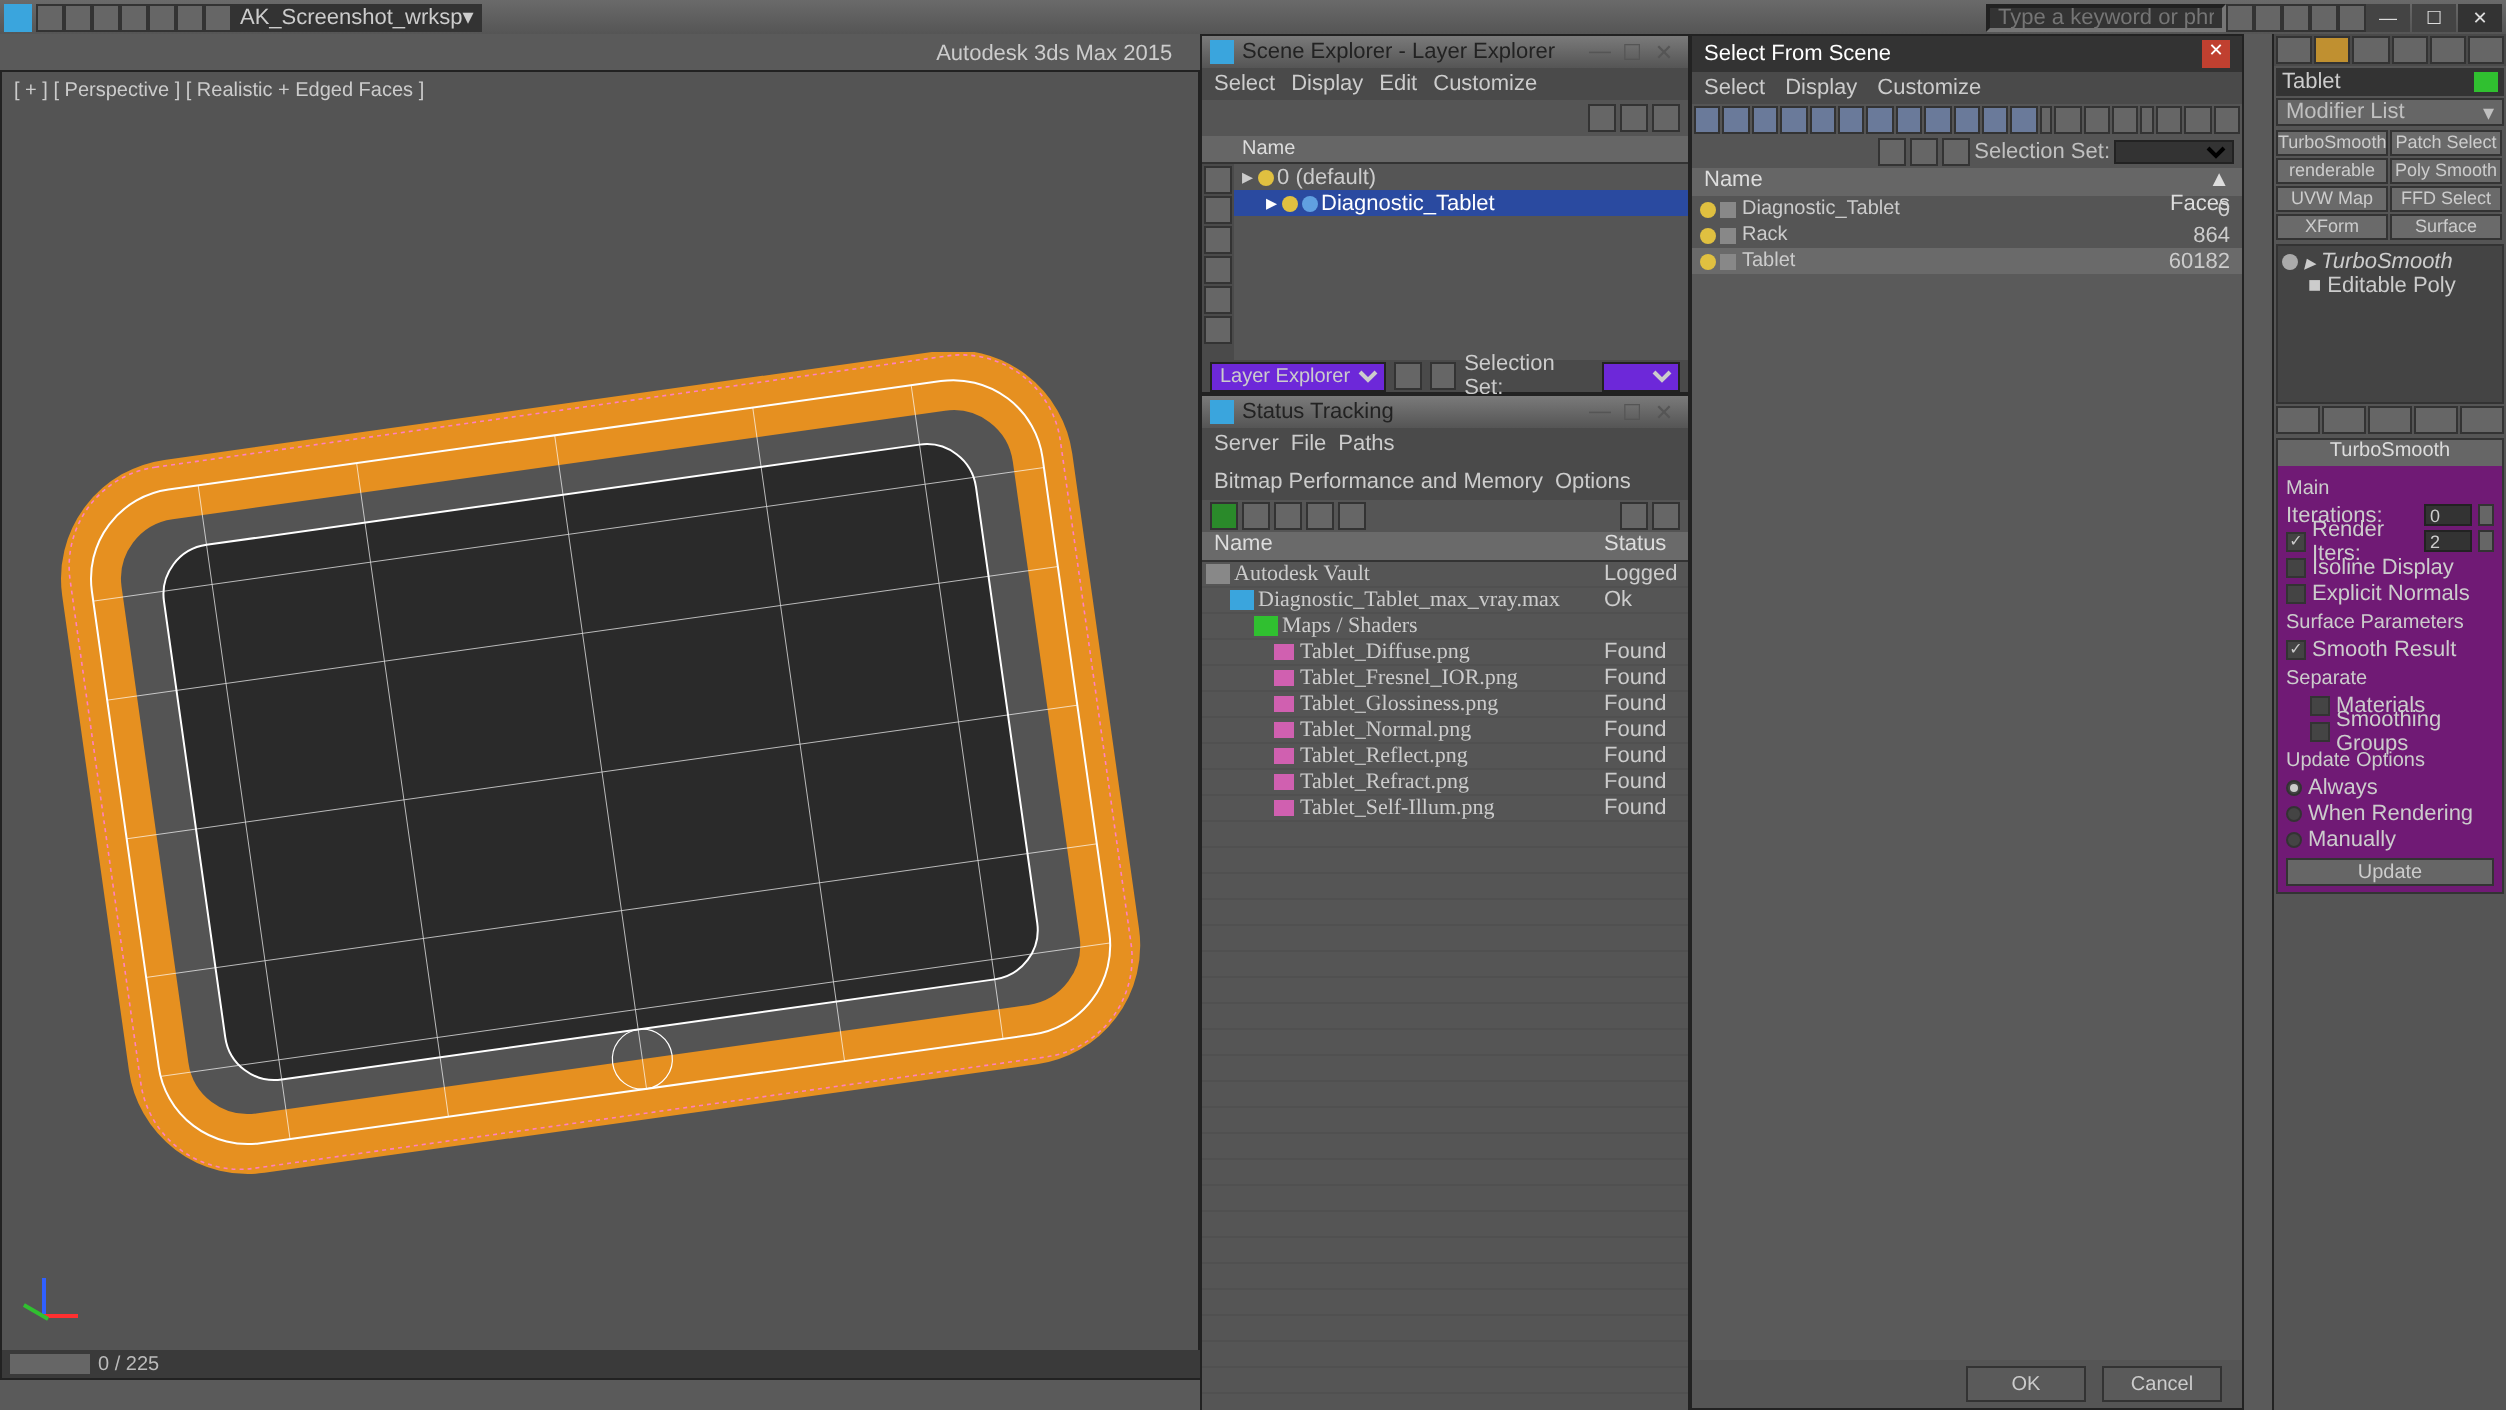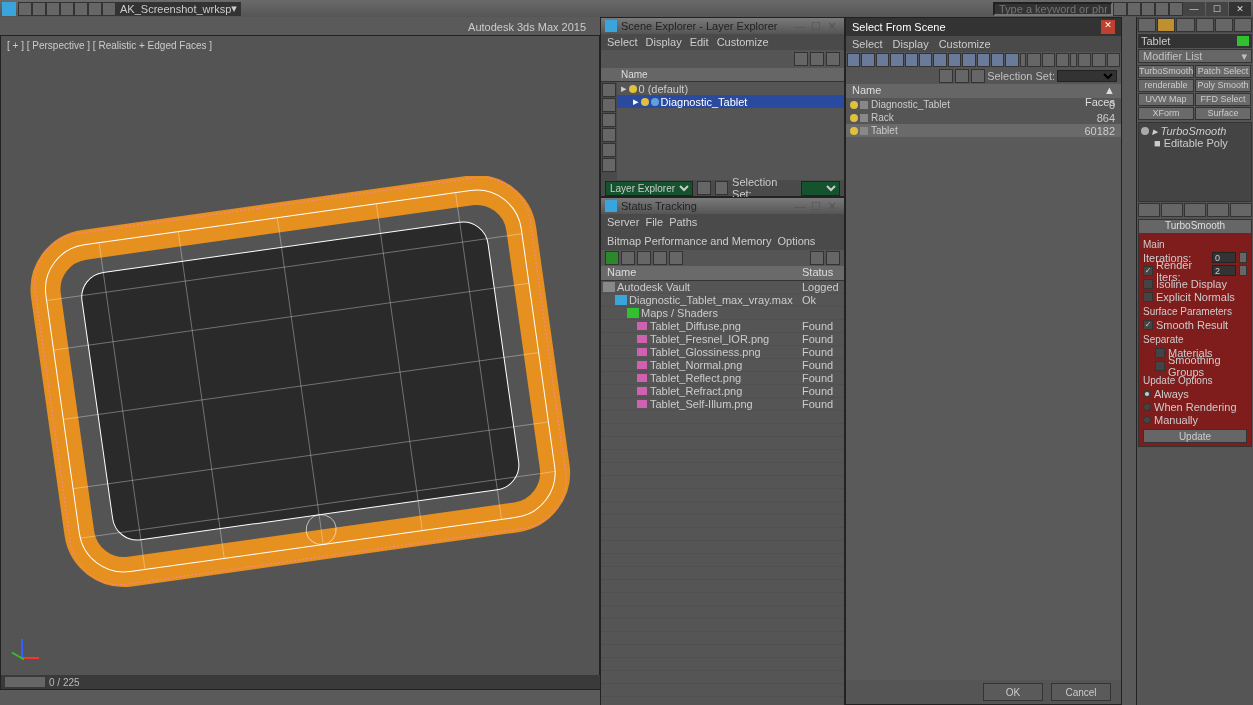--- a/index.html
+++ b/index.html
@@ -36,33 +36,33 @@
 .scene-cols { height:14px; background:#666; border-bottom:1px solid #333; padding:0 4px 0 20px; color:#ddd; font-size:10px; display:flex; align-items:center;}
 .scene-body { display:flex; height:calc(100% - 80px); background:#555; }
 .scene-side { width:16px; background:#4a4a4a; display:flex; flex-direction:column; gap:1px; padding:1px; }
 .scene-tree { flex:1; background:#555; color:#ccc; font-size:10px; }
 .tree-row { height:13px; display:flex; align-items:center; padding-left:4px; gap:2px;}
 .tree-row.sel { background:#2a4aa0; color:#fff; }
 .dot { width:8px; height:8px; border-radius:50%; }
 .dot.y { background:#e0c040; }
 .dot.b { background:#60a0e0; }
 .scene-foot { height:16px; background:#4a4a4a; display:flex; align-items:center; padding:0 4px; gap:4px; font-size:10px; color:#ccc;}
-.scene-foot select { background:#14532d; color:#ccc; border:1px solid #222; font-size:10px; height:15px; }
+.scene-foot select { background:#6d28d9; color:#ccc; border:1px solid #222; font-size:10px; height:15px; }
 .scene-foot .setlabel { margin-left:auto; }
 .asset-track { left:600px; top:197px; width:245px; height:508px; }
 .asset-menu { background:#4a4a4a; padding:2px 6px; color:#ccc; font-size:10px; display:flex; flex-wrap:wrap; gap:6px; line-height:13px; }
 .asset-toolbar { height:16px; background:#555; display:flex; align-items:center; gap:2px; padding:0 4px; }
 .asset-cols { height:15px; background:#6a6a6a; display:flex; color:#ddd; font-size:10px; border-bottom:1px solid #333;}
 .asset-cols .c1 { flex:1; padding-left:6px; }
 .asset-cols .c2 { width:42px; }
 .asset-list { height:calc(100% - 82px); background:#555; overflow:hidden; }
 .arow { height:13px; display:flex; align-items:center; font-size:10px; color:#ccc; border-bottom:1px solid #505050;}
 .arow .aicon { width:12px; height:10px; margin:0 2px; }
 .arow.indent1 { padding-left:12px; } .arow.indent2 { padding-left:24px; } .arow.indent3 { padding-left:36px; }
-.arow .name { flex:1; overflow:hidden; white-space:nowrap; }
+.arow .name { flex:1; overflow:hidden; white-space:nowrap;font-family:Liberation Serif, serif; }
 .arow .status { width:42px; }
 .arow .pinkbox { width:10px;height:8px;background:#d060b0;margin-right:3px;}
 .select-scene { left:845px; top:17px; width:277px; height:688px; }
 .ss-title { height:18px; background:#333; color:#fff; display:flex; align-items:center; padding:0 6px; font-size:11px; }
 .ss-title .closebox { margin-left:auto; width:14px; height:14px; background:#c04030; color:#fff; text-align:center; font-size:9px;}
 .ss-menu { height:16px; background:#4a4a4a; display:flex; gap:10px; padding:0 6px; align-items:center; color:#ccc; font-size:10px; }
 .ss-tb1 { height:16px; background:#555; display:flex; gap:1px; padding:1px; }
 .ss-tb1 .sbtn { flex:1; height:14px; background:#6a7a9a; border:1px solid #333;}
 .ss-tb2 { height:16px; background:#555; display:flex; justify-content:flex-end; gap:2px; padding:1px 4px; align-items:center; font-size:10px;}
 .ss-cols { height:14px; background:#666; display:flex; color:#ddd; font-size:10px; }
@@ -84,21 +84,21 @@
 .mod-buttons { display:flex; flex-wrap:wrap; gap:1px; padding:1px; }
 .mod-buttons .mb { width:56px; height:13px; background:#6a6a6a; border:1px solid #333; font-size:9px; color:#ccc; text-align:center; overflow:hidden;}
 .mod-stack { background:#444; margin:1px; height:80px; border:1px solid #333; padding:2px; font-size:10px;}
 .mod-stack .msrow { display:flex; align-items:center; gap:3px; height:12px; color:#ccc;}
 .mod-stack .msrow.ital { font-style:italic; }
 .mod-stack .bulb { width:8px;height:8px;border-radius:50%;background:#aaa;}
 .stack-btns { height:14px; display:flex; gap:1px; padding:0 1px; margin-bottom:2px;}
 .stack-btns .sb { flex:1; background:#666; border:1px solid #333;}
 .rollout { margin:1px; border:1px solid #333; }
 .rollout-h { height:13px; background:#666; text-align:center; font-size:10px; color:#ddd;}
-.rollout-b { background:#7f1d1d; padding:3px 4px; font-size:10px; color:#ccc;}
+.rollout-b { background:#701a75; padding:3px 4px; font-size:10px; color:#ccc;}
 .rollout-b .row { display:flex; align-items:center; height:13px; gap:3px;}
 .rollout-b label { flex:1; }
 .spinner { width:24px; height:11px; background:#333; border:1px solid #222; color:#ccc; padding:0 2px; font-size:9px;}
 .spinbtns { width:8px; height:11px; background:#666; border:1px solid #333;}
 .chk { width:10px; height:10px; border:1px solid #333; background:#444; display:inline-block; text-align:center; font-size:8px; line-height:8px;}
 .chk.on::after{content:"✓";color:#ccc;}
 .rad { width:8px;height:8px;border-radius:50%;border:1px solid #333;background:#444;display:inline-block;}
 .rad.on::after{content:"";display:block;width:4px;height:4px;border-radius:50%;background:#ccc;margin:1px;}
 .section-h { font-size:10px; color:#ccc; margin:3px 0 1px; }
 .upd-btn { width:100%; height:14px; background:#666; border:1px solid #333; color:#ccc; font-size:10px; margin-top:3px;}

